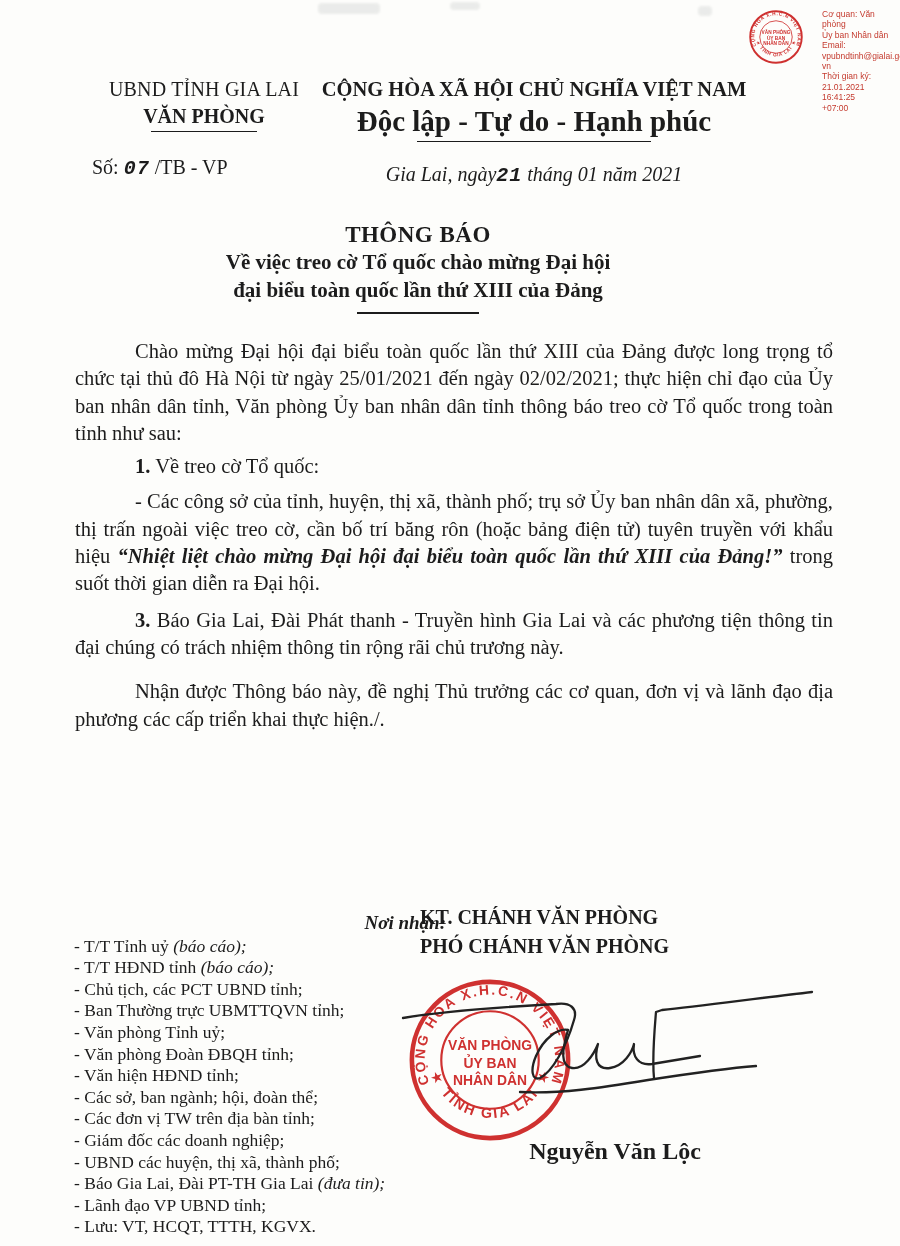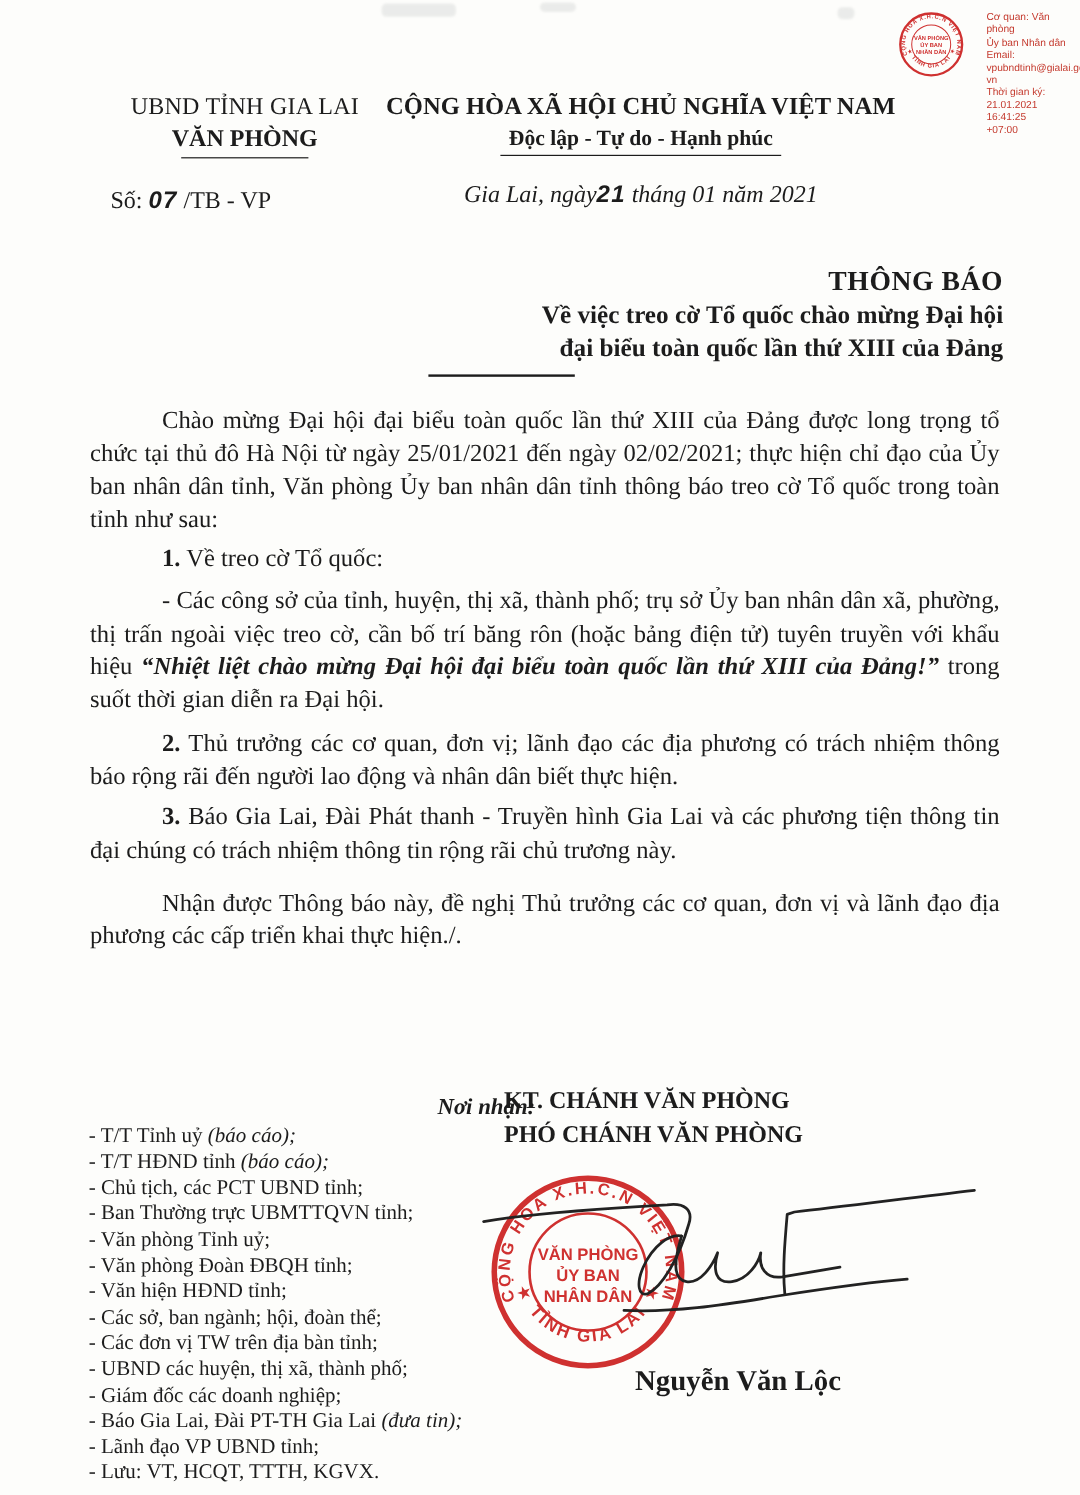--- a/index.html
+++ b/index.html
@@ -23,30 +23,30 @@
     font-family:Liberation Sans, sans-serif;
   }
   .small-stamp { position:absolute; left:748px; top:9px; width:56px; height:56px; }
 
   
   .hdr-left  { position:absolute; left:78px;  top:78px; width:252px; text-align:center; }
   .hdr-right { position:absolute; left:312px; top:78px; width:444px; text-align:center; }
   .org-top  { font-size:20px; letter-spacing:.2px; }
   .org-bot  { font-size:20px; font-weight:bold; margin-top:4px; }
   .nat-top  { font-size:20.5px; font-weight:bold; }
-  .nat-bot  { font-size:18px; font-weight:bold; margin-top:4px; }
+  .nat-bot  { font-size:29px; font-weight:bold; margin-top:4px; }
   .u-line   { height:0; border-bottom:1.6px solid #1c1c1c; margin:3px auto 0; }
   .u-left   { width:106px; }
   .u-right  { width:234px; }
   .doc-no   { margin-top:24px; text-align:left; padding-left:14px; font-size:20px; }
   .doc-date { margin-top:21px; font-size:20px; font-style:italic; }
-  .hand     { font-style:italic; font-weight:600; font-family:Liberation Sans, sans-serif; letter-spacing:1px; }
+  .hand     { font-style:italic; font-weight:600; font-family:Liberation Mono, monospace; letter-spacing:1px; }
 
   
-  .title-block { position:absolute; left:0; top:222px; width:836px; text-align:right; }
+  .title-block { position:absolute; left:0; top:222px; width:836px; text-align:center; }
   .t-main { font-size:23px; font-weight:bold; letter-spacing:.5px; }
   .t-sub  { font-size:21px; font-weight:bold; line-height:28px; }
   .t-rule { width:122px; height:0; border-bottom:2px solid #1c1c1c; margin:8px auto 0; }
 
   
   .doc-body { position:absolute; left:75px; top:338px; width:758px; }
   .doc-body p { font-size:20.5px; line-height:27.3px; text-align:justify; text-indent:60px; }
   .p1 { margin-bottom:6px; }
   .h1 { margin-bottom:8px; }
   .p2 { margin-bottom:9px; }
@@ -123,38 +123,37 @@
   <div class="t-main">THÔNG BÁO</div>
   <div class="t-sub">Về việc treo cờ Tổ quốc chào mừng Đại hội</div>
   <div class="t-sub">đại biểu toàn quốc lần thứ XIII của Đảng</div>
   <div class="t-rule"></div>
 </div>
 
 <div class="doc-body">
   <p class="p1">Chào mừng Đại hội đại biểu toàn quốc lần thứ XIII của Đảng được long trọng tổ chức tại thủ đô Hà Nội từ ngày 25/01/2021 đến ngày 02/02/2021; thực hiện chỉ đạo của Ủy ban nhân dân tỉnh, Văn phòng Ủy ban nhân dân tỉnh thông báo treo cờ Tổ quốc trong toàn tỉnh như sau:</p>
   <p class="h1"><span class="b">1.</span><span> Về treo cờ Tổ quốc:</span></p>
   <p class="p3"><span>- Các công sở của tỉnh, huyện, thị xã, thành phố; trụ sở Ủy ban nhân dân xã, phường, thị trấn ngoài việc treo cờ, cần bố trí băng rôn (hoặc bảng điện tử) tuyên truyền với khẩu hiệu </span><span class="bi">“Nhiệt liệt chào mừng Đại hội đại biểu toàn quốc lần thứ XIII của Đảng!”</span><span> trong suốt thời gian diễn ra Đại hội.</span></p>
-  <p class="p4"><span class="b">2.</span><span> Thủ trưởng các cơ quan, đơn vị; lãnh đạo các địa phương có trách nhiệm thông báo rộng rãi đến người lao động và nhân dân biết thực hiện.</span></p>
   <p class="p5"><span class="b">3.</span><span> Báo Gia Lai, Đài Phát thanh - Truyền hình Gia Lai và các phương tiện thông tin đại chúng có trách nhiệm thông tin rộng rãi chủ trương này.</span></p>
   <p class="p6">Nhận được Thông báo này, đề nghị Thủ trưởng các cơ quan, đơn vị và lãnh đạo địa phương các cấp triển khai thực hiện./.</p>
 </div>
 
 <div class="recipients">
   <div class="label">Nơi nhận:</div>
   <div><span>- T/T Tỉnh uỷ </span><span class="it">(báo cáo);</span></div>
   <div><span>- T/T HĐND tỉnh </span><span class="it">(báo cáo);</span></div>
   <div>- Chủ tịch, các PCT UBND tỉnh;</div>
   <div>- Ban Thường trực UBMTTQVN tỉnh;</div>
   <div>- Văn phòng Tỉnh uỷ;</div>
   <div>- Văn phòng Đoàn ĐBQH tỉnh;</div>
   <div>- Văn hiện HĐND tỉnh;</div>
   <div>- Các sở, ban ngành; hội, đoàn thể;</div>
   <div>- Các đơn vị TW trên địa bàn tỉnh;</div>
+  <div>- Giám đốc các doanh nghiệp;</div>
   <div>- UBND các huyện, thị xã, thành phố;</div>
-  <div>- Giám đốc các doanh nghiệp;</div>
   <div><span>- Báo Gia Lai, Đài PT-TH Gia Lai </span><span class="it">(đưa tin);</span></div>
   <div>- Lãnh đạo VP UBND tỉnh;</div>
   <div>- Lưu: VT, HCQT, TTTH, KGVX.</div>
 </div>
 
 <div class="sig-titles">
   <div>KT. CHÁNH VĂN PHÒNG</div>
   <div>PHÓ CHÁNH VĂN PHÒNG</div>
 </div>
 

